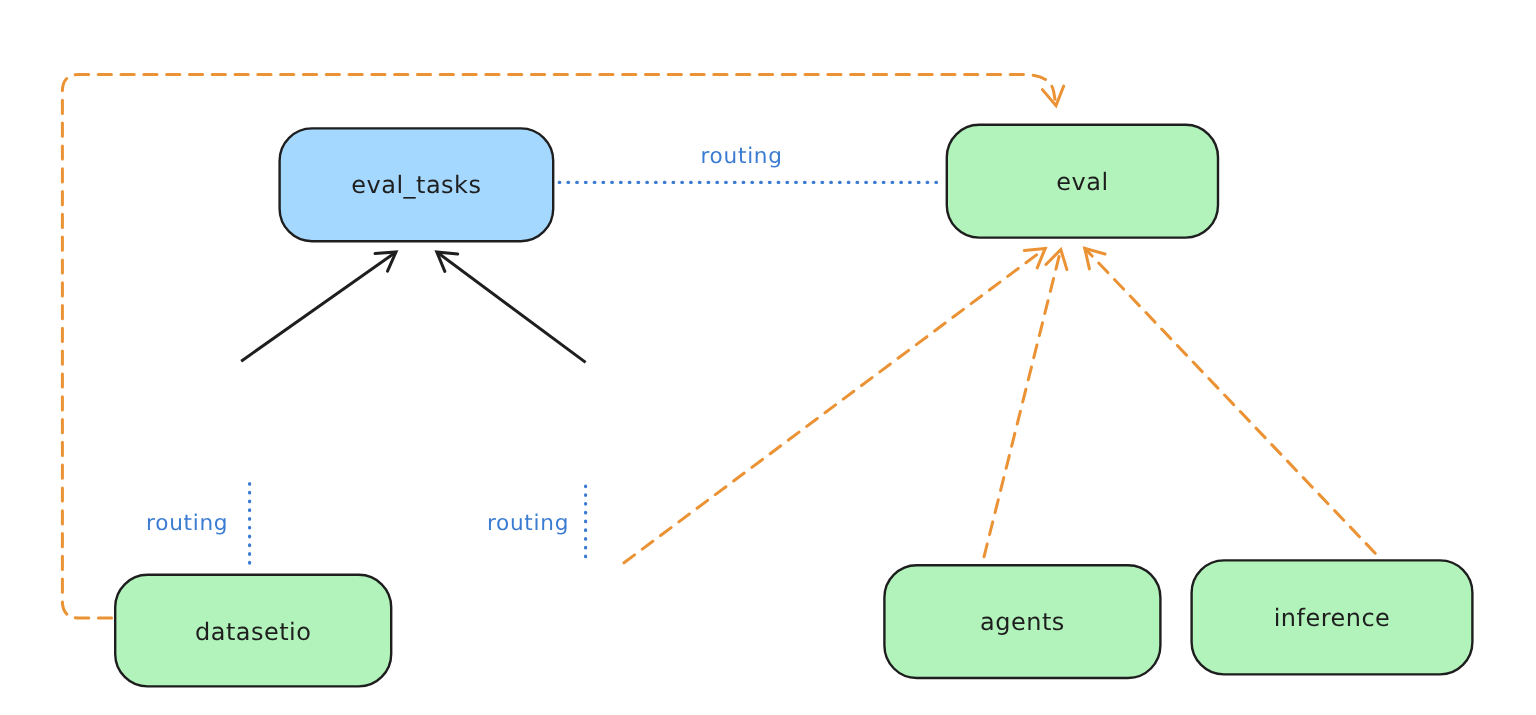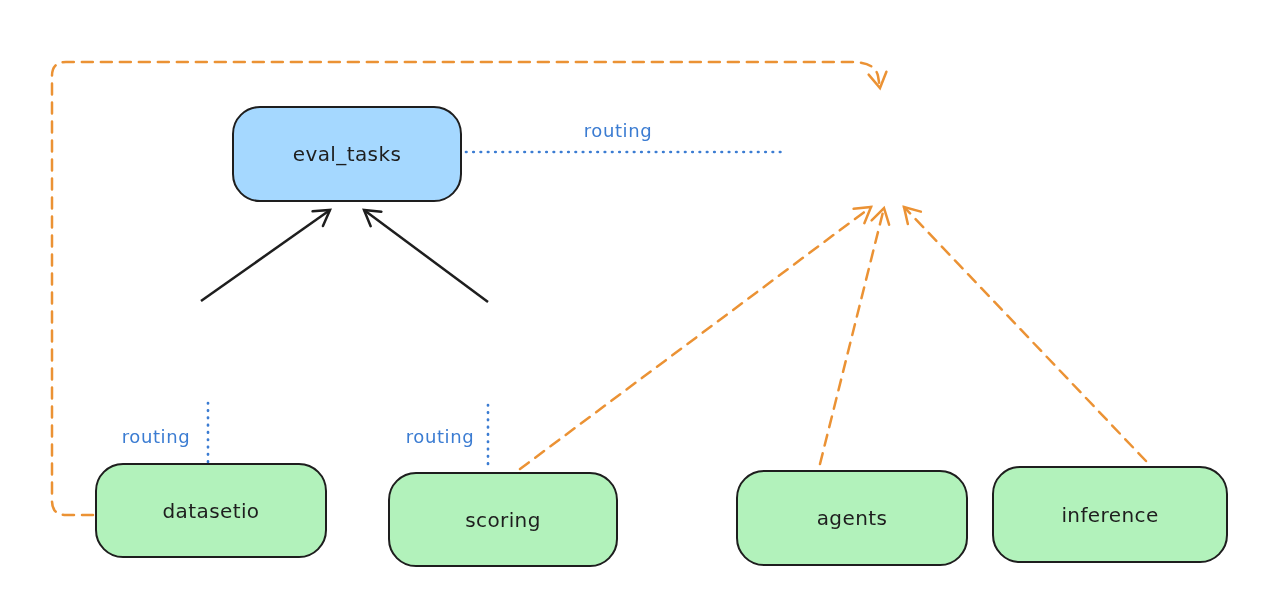--- a/index.html
+++ b/index.html
@@ -61,30 +61,30 @@
     <path class="edge orange-dashed" d="M 93 515 L 66 515 Q 52 515 52 501 L 52 76 Q 52 62 66 62 L 852 62 Q 875 62 878 76 L 880 88" marker-end="url(#ah-orange)"></path>
     <path class="edge orange-dashed" d="M 520 469 L 871 207" marker-end="url(#ah-orange)"></path>
     <path class="edge orange-dashed" d="M 820 464 L 884 208" marker-end="url(#ah-orange)"></path>
     <path class="edge orange-dashed" d="M 1146 461 L 904 207" marker-end="url(#ah-orange)"></path>
   </svg>
 
   <div class="node blue" style="left:232px;top:106px;width:230px;height:96px">
     <span>eval_tasks</span>
   </div>
 
+  <div class="node green" style="left:788px;top:103px;width:228px;height:96px">
+    <span>eval</span>
+  </div>
 
 
 
-  <div class="node green" style="left:95px;top:463px;width:232px;height:95px">
+  <div class="node green" style="left:95px;top:478px;width:232px;height:95px">
     <span>datasetio</span>
   </div>
 
-  <div class="node green" style="left:388px;top:472px;width:230px;height:95px">
-    <span>scoring</span>
-  </div>
 
   <div class="node green" style="left:736px;top:470px;width:232px;height:96px">
     <span>agents</span>
   </div>
 
   <div class="node green" style="left:992px;top:466px;width:236px;height:97px">
     <span>inference</span>
   </div>
 
   <div class="routing-label" style="left:618px;top:130px">routing</div>

